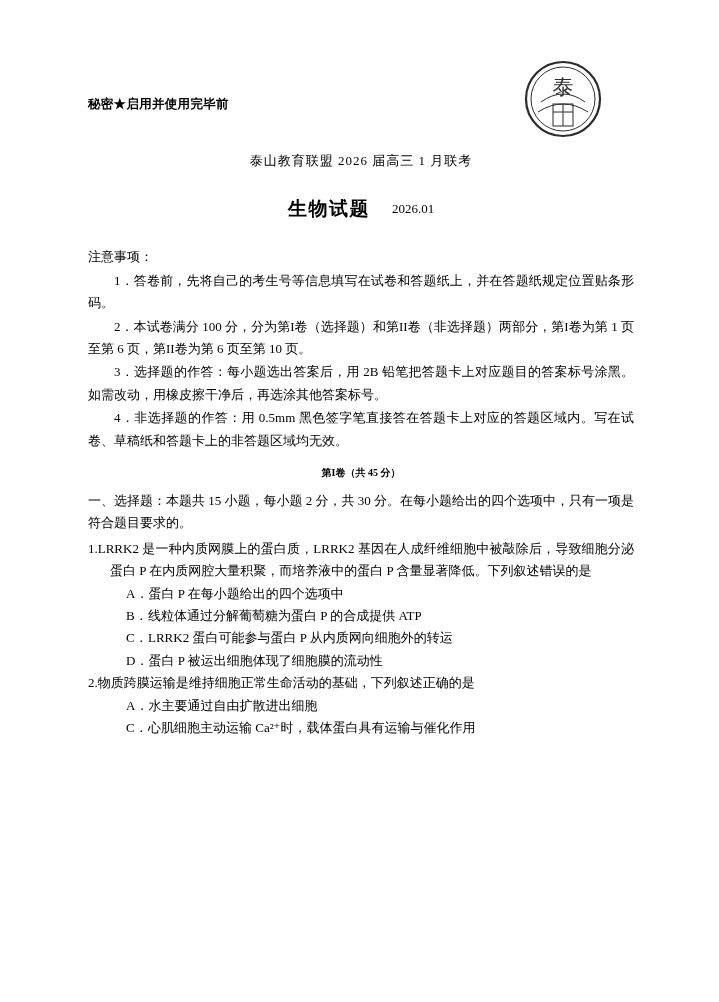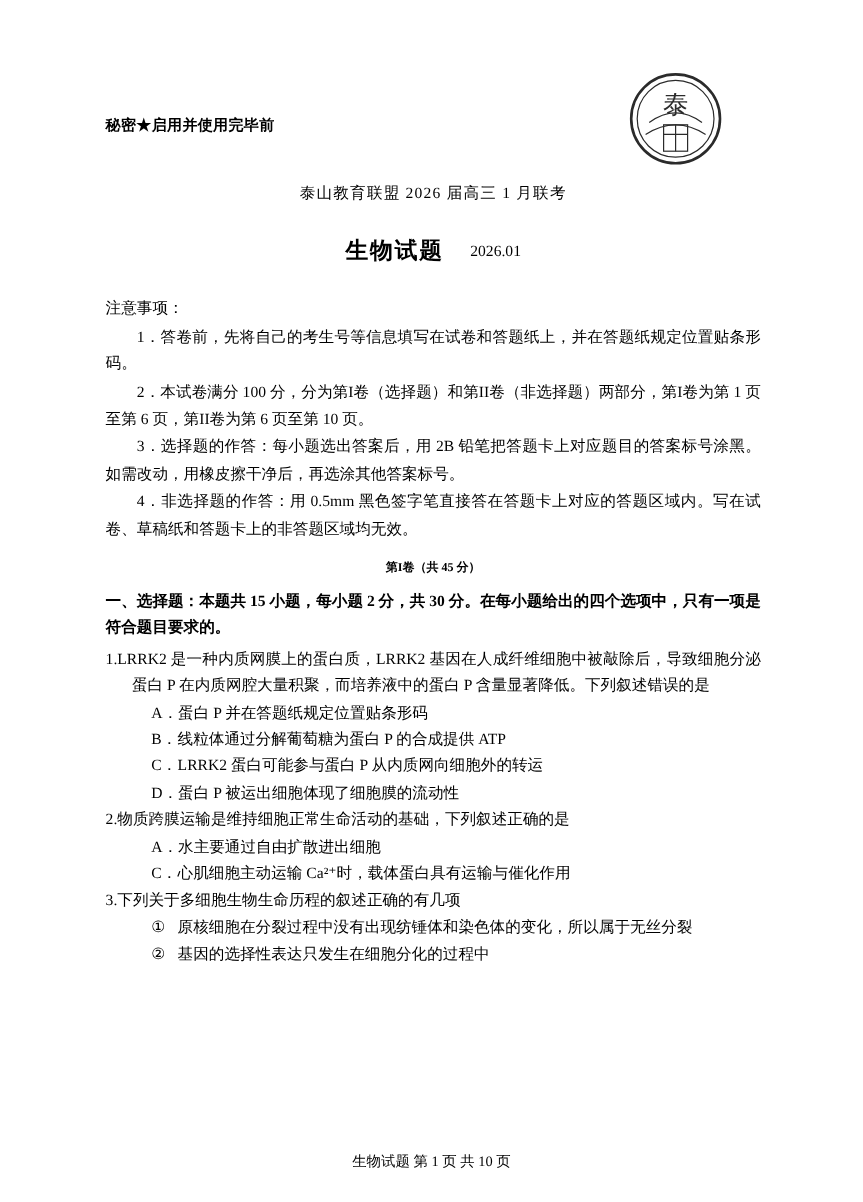--- a/index.html
+++ b/index.html
@@ -110,21 +110,21 @@
     text-align: center;
     font-size: 10px;
     font-weight: bold;
   }
   .part-one {
     position: absolute;
     left: 0;
     top: 490px;
     width: 546px;
     font-size: 13px;
-    font-weight: bold;
+    font-weight: normal;
     line-height: 1.72;
     text-align: justify;
   }
 
   
   .questions {
     position: absolute;
     left: 0;
     top: 538px;
     width: 546px;
@@ -199,41 +199,33 @@
 
     <div class="vol-head">第I卷（共 45 分）</div>
 
     <div class="part-one">一、选择题：本题共 15 小题，每小题 2 分，共 30 分。在每小题给出的四个选项中，只有一项是符合题目要求的。</div>
 
     <div class="questions">
 
       <div class="q">
         <div class="q-stem">1.LRRK2 是一种内质网膜上的蛋白质，LRRK2 基因在人成纤维细胞中被敲除后，导致细胞分泌蛋白 P 在内质网腔大量积聚，而培养液中的蛋白 P 含量显著降低。下列叙述错误的是</div>
         <div class="opts">
-          <div class="opt"><span class="lbl">A．</span><span>蛋白 P 并在答题纸规定位置贴条形码</span></div>
+          <div class="opt"><span class="lbl">A．</span><span>蛋白 P 在每小题给出的四个选项中</span></div>
           <div class="opt"><span class="lbl">B．</span><span>线粒体通过分解葡萄糖为蛋白 P 的合成提供 ATP</span></div>
           <div class="opt"><span class="lbl">C．</span><span>LRRK2 蛋白可能参与蛋白 P 从内质网向细胞外的转运</span></div>
           <div class="opt"><span class="lbl">D．</span><span>蛋白 P 被运出细胞体现了细胞膜的流动性</span></div>
         </div>
       </div>
 
       <div class="q">
         <div class="q-stem">2.物质跨膜运输是维持细胞正常生命活动的基础，下列叙述正确的是</div>
         <div class="opts">
           <div class="opt"><span class="lbl">A．</span><span>水主要通过自由扩散进出细胞</span></div>
           <div class="opt"><span class="lbl">C．</span><span>心肌细胞主动运输 Ca²⁺时，载体蛋白具有运输与催化作用</span></div>
         </div>
       </div>
 
-      <div class="q">
-        <div class="q-stem">3.下列关于多细胞生物生命历程的叙述正确的有几项</div>
-        <div class="opts">
-          <div class="opt"><span class="lbl">①</span><span>原核细胞在分裂过程中没有出现纺锤体和染色体的变化，所以属于无丝分裂</span></div>
-          <div class="opt"><span class="lbl">②</span><span>基因的选择性表达只发生在细胞分化的过程中</span></div>
-        </div>
-      </div>
 
     </div>
   </div>
 
-  <div class="footer">生物试题  第 1 页  共 10 页</div>
 
 </div>
 
 </body></html>

